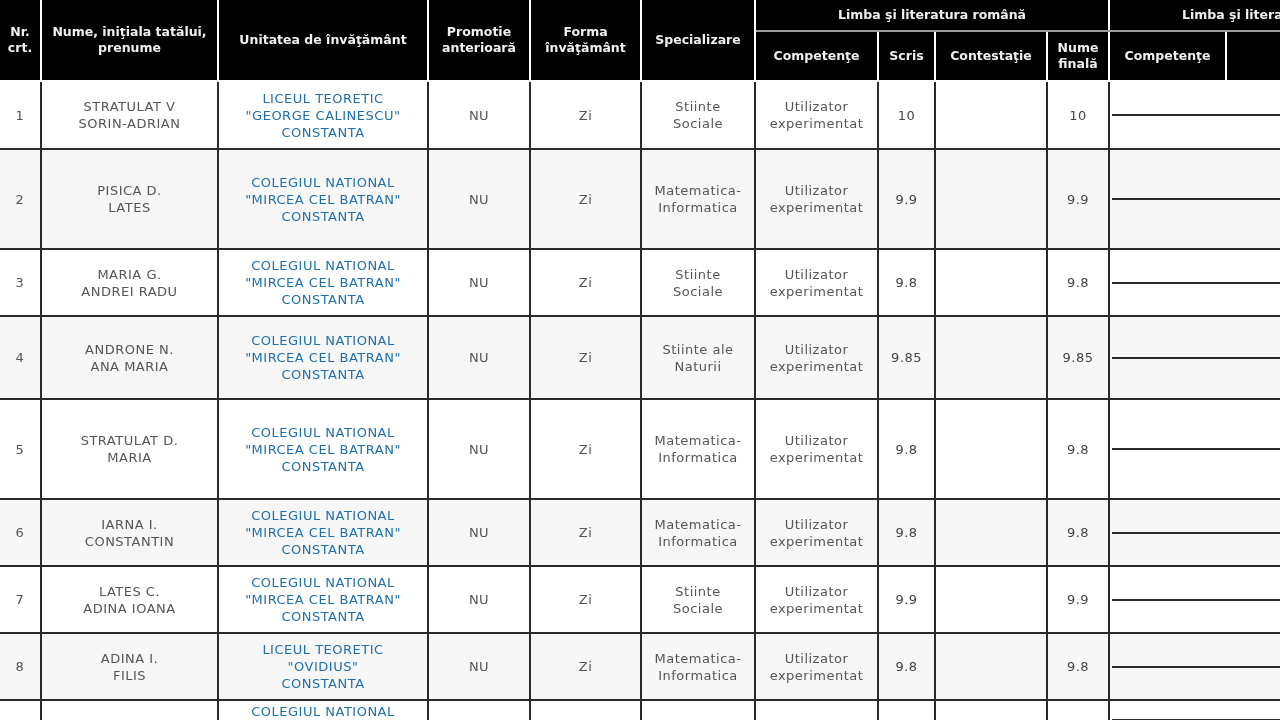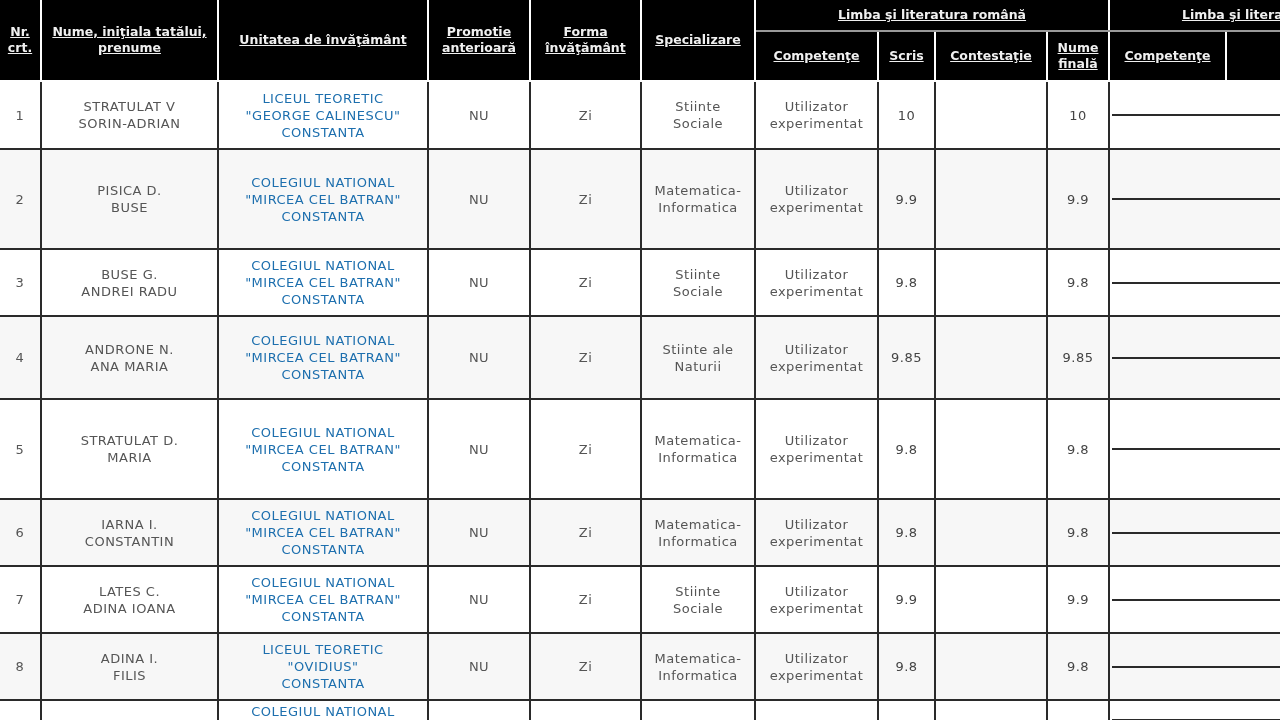--- a/index.html
+++ b/index.html
@@ -17,21 +17,20 @@
   table.results th {
     background: #000000;
     color: #f0f0f0;
     font-size: 12.5px;
     font-weight: bold;
     border: 2px solid #ffffff;
     text-align: center;
     vertical-align: middle;
     padding: 0 2px;
     line-height: 16px;
-    text-decoration: underline;
   }
   table.results th.group { border-bottom: 2px solid #9a9a9a; height: 30px; }
   table.results td {
     border: 2px solid #2a2a2a;
     text-align: center;
     vertical-align: middle;
     font-size: 13px;
     color: #555555;
     line-height: 17px;
     padding: 0 2px;
@@ -108,21 +107,21 @@
             <div class="bottom">
               <div class="c1"></div>
               <div class="c2"></div>
             </div>
           </div>
     </td>
   </tr>
 
   <tr class="row-even" style="height: 100px;">
     <td><span>2</span></td>
-    <td><span>PISICA D.</span><br><span>BUSE</span></td>
+    <td><span>PISICA D.</span><br><span>LATES</span></td>
     <td class="school"><span>COLEGIUL NATIONAL</span><br><span>"MIRCEA CEL BATRAN"</span><br><span>CONSTANTA</span></td>
     <td><span>NU</span></td>
     <td><span>Zi</span></td>
     <td><span>Matematica-</span><br><span>Informatica</span></td>
     <td><span>Utilizator</span><br><span>experimentat</span></td>
     <td class="num"><span>9.9</span></td>
     <td><span></span></td>
     <td class="num"><span>9.9</span></td>
     <td colspan="2" class="sub">
       <div class="split">
@@ -130,21 +129,21 @@
             <div class="bottom">
               <div class="c1"></div>
               <div class="c2"></div>
             </div>
           </div>
     </td>
   </tr>
 
   <tr class="row-odd" style="height: 67px;">
     <td><span>3</span></td>
-    <td><span>BUSE G.</span><br><span>ANDREI RADU</span></td>
+    <td><span>MARIA G.</span><br><span>ANDREI RADU</span></td>
     <td class="school"><span>COLEGIUL NATIONAL</span><br><span>"MIRCEA CEL BATRAN"</span><br><span>CONSTANTA</span></td>
     <td><span>NU</span></td>
     <td><span>Zi</span></td>
     <td><span>Stiinte</span><br><span>Sociale</span></td>
     <td><span>Utilizator</span><br><span>experimentat</span></td>
     <td class="num"><span>9.8</span></td>
     <td><span></span></td>
     <td class="num"><span>9.8</span></td>
     <td colspan="2" class="sub">
       <div class="split">

